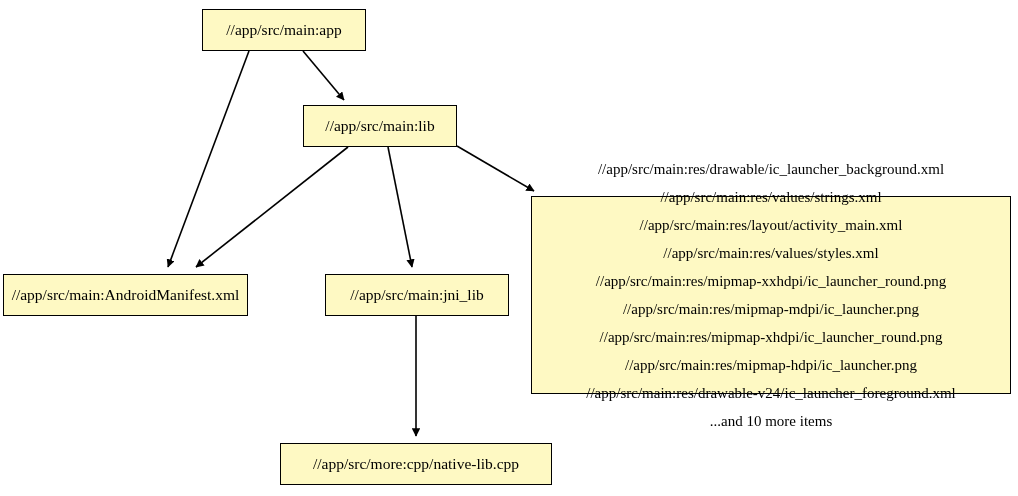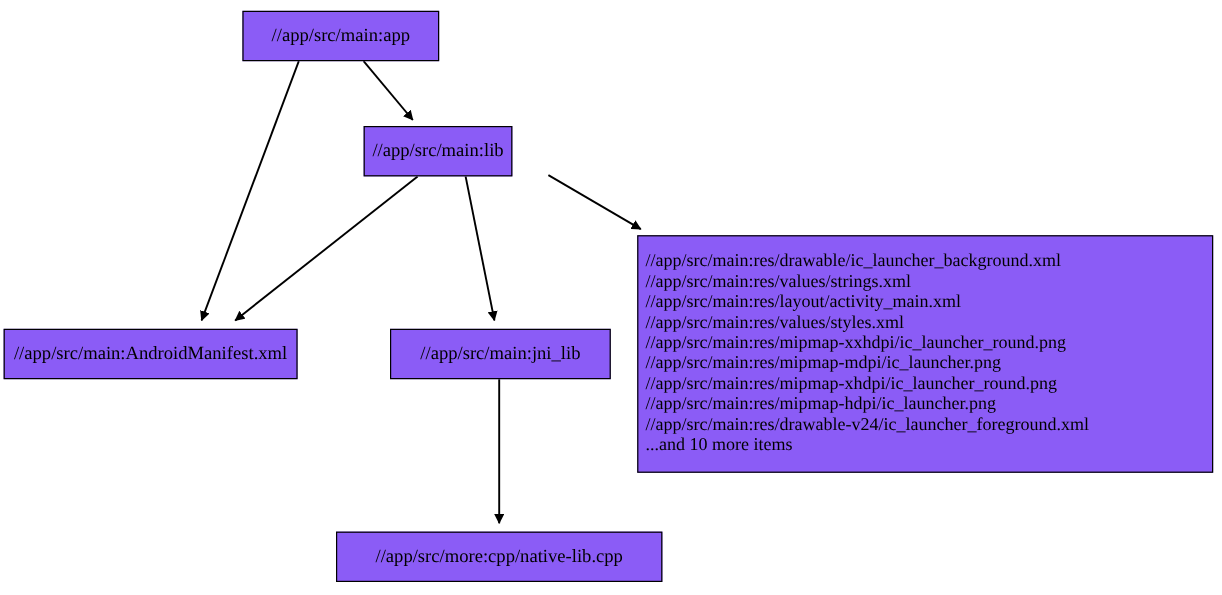--- a/index.html
+++ b/index.html
@@ -20,46 +20,46 @@
     left: 0;
     top: 0;
     width: 1018px;
     height: 496px;
     pointer-events: none;
   }
   .node {
     position: absolute;
     box-sizing: border-box;
     border: 1px solid #000000;
-    background: #8b5cf6;
+    background: #fef9c3;
     display: flex;
     align-items: center;
     justify-content: center;
     text-align: center;
     color: #000000;
     white-space: pre;
   }
   .node-label {
     font-size: 15.5px;
     line-height: 1.05;
     letter-spacing: 0px;
     color: #000000;
   }
   .node-multiline {
     display: block;
     width: 100%;
     font-size: 15px;
-    line-height: 17px;
-    text-align: left;
+    line-height: 28px;
+    text-align: center;
     color: #000000;
     padding: 1px 6px;
     box-sizing: border-box;
   }
   #node-app        { left: 202px; top: 9px;   width: 164px; height: 42px; }
-  #node-lib        { left: 303px; top: 105px; width: 124px; height: 42px; }
+  #node-lib        { left: 303px; top: 105px; width: 154px; height: 42px; }
   #node-manifest   { left: 3px;   top: 274px; width: 245px; height: 42px; }
   #node-jni-lib    { left: 325px; top: 274px; width: 184px; height: 42px; }
   #node-resources  { left: 531px; top: 196px; width: 480px; height: 198px; }
   #node-native-lib { left: 280px; top: 443px; width: 272px; height: 42px; }
 </style>
 </head>
 <body>
 
 <div id="canvas">
 

